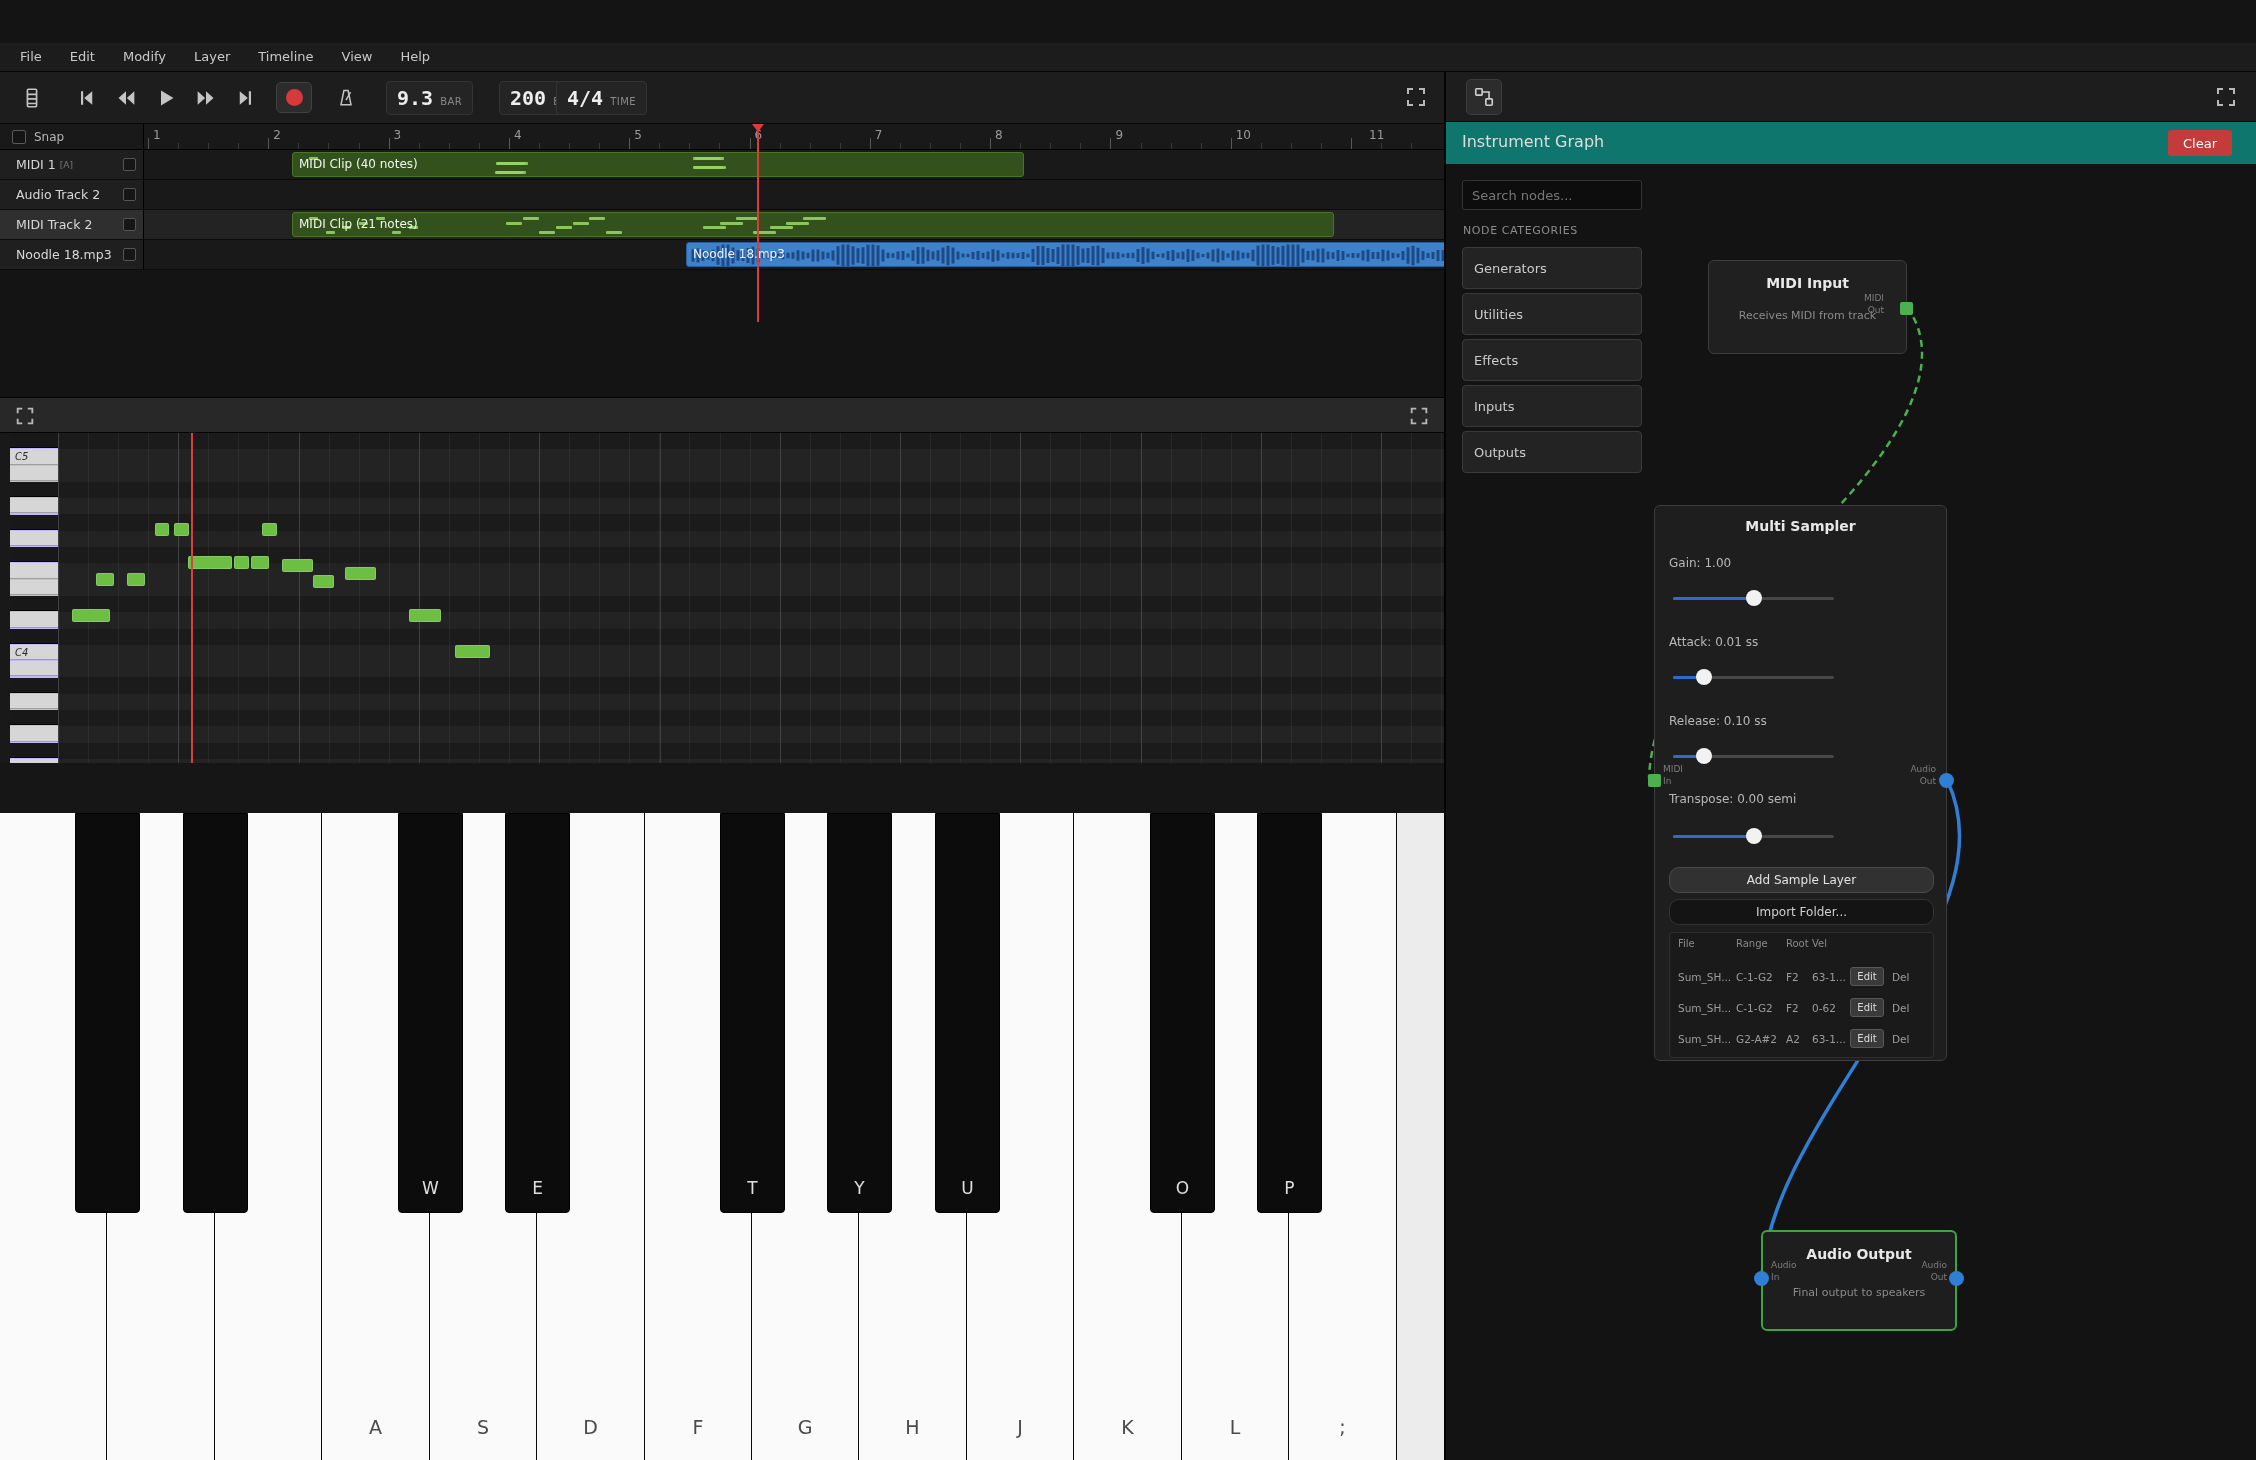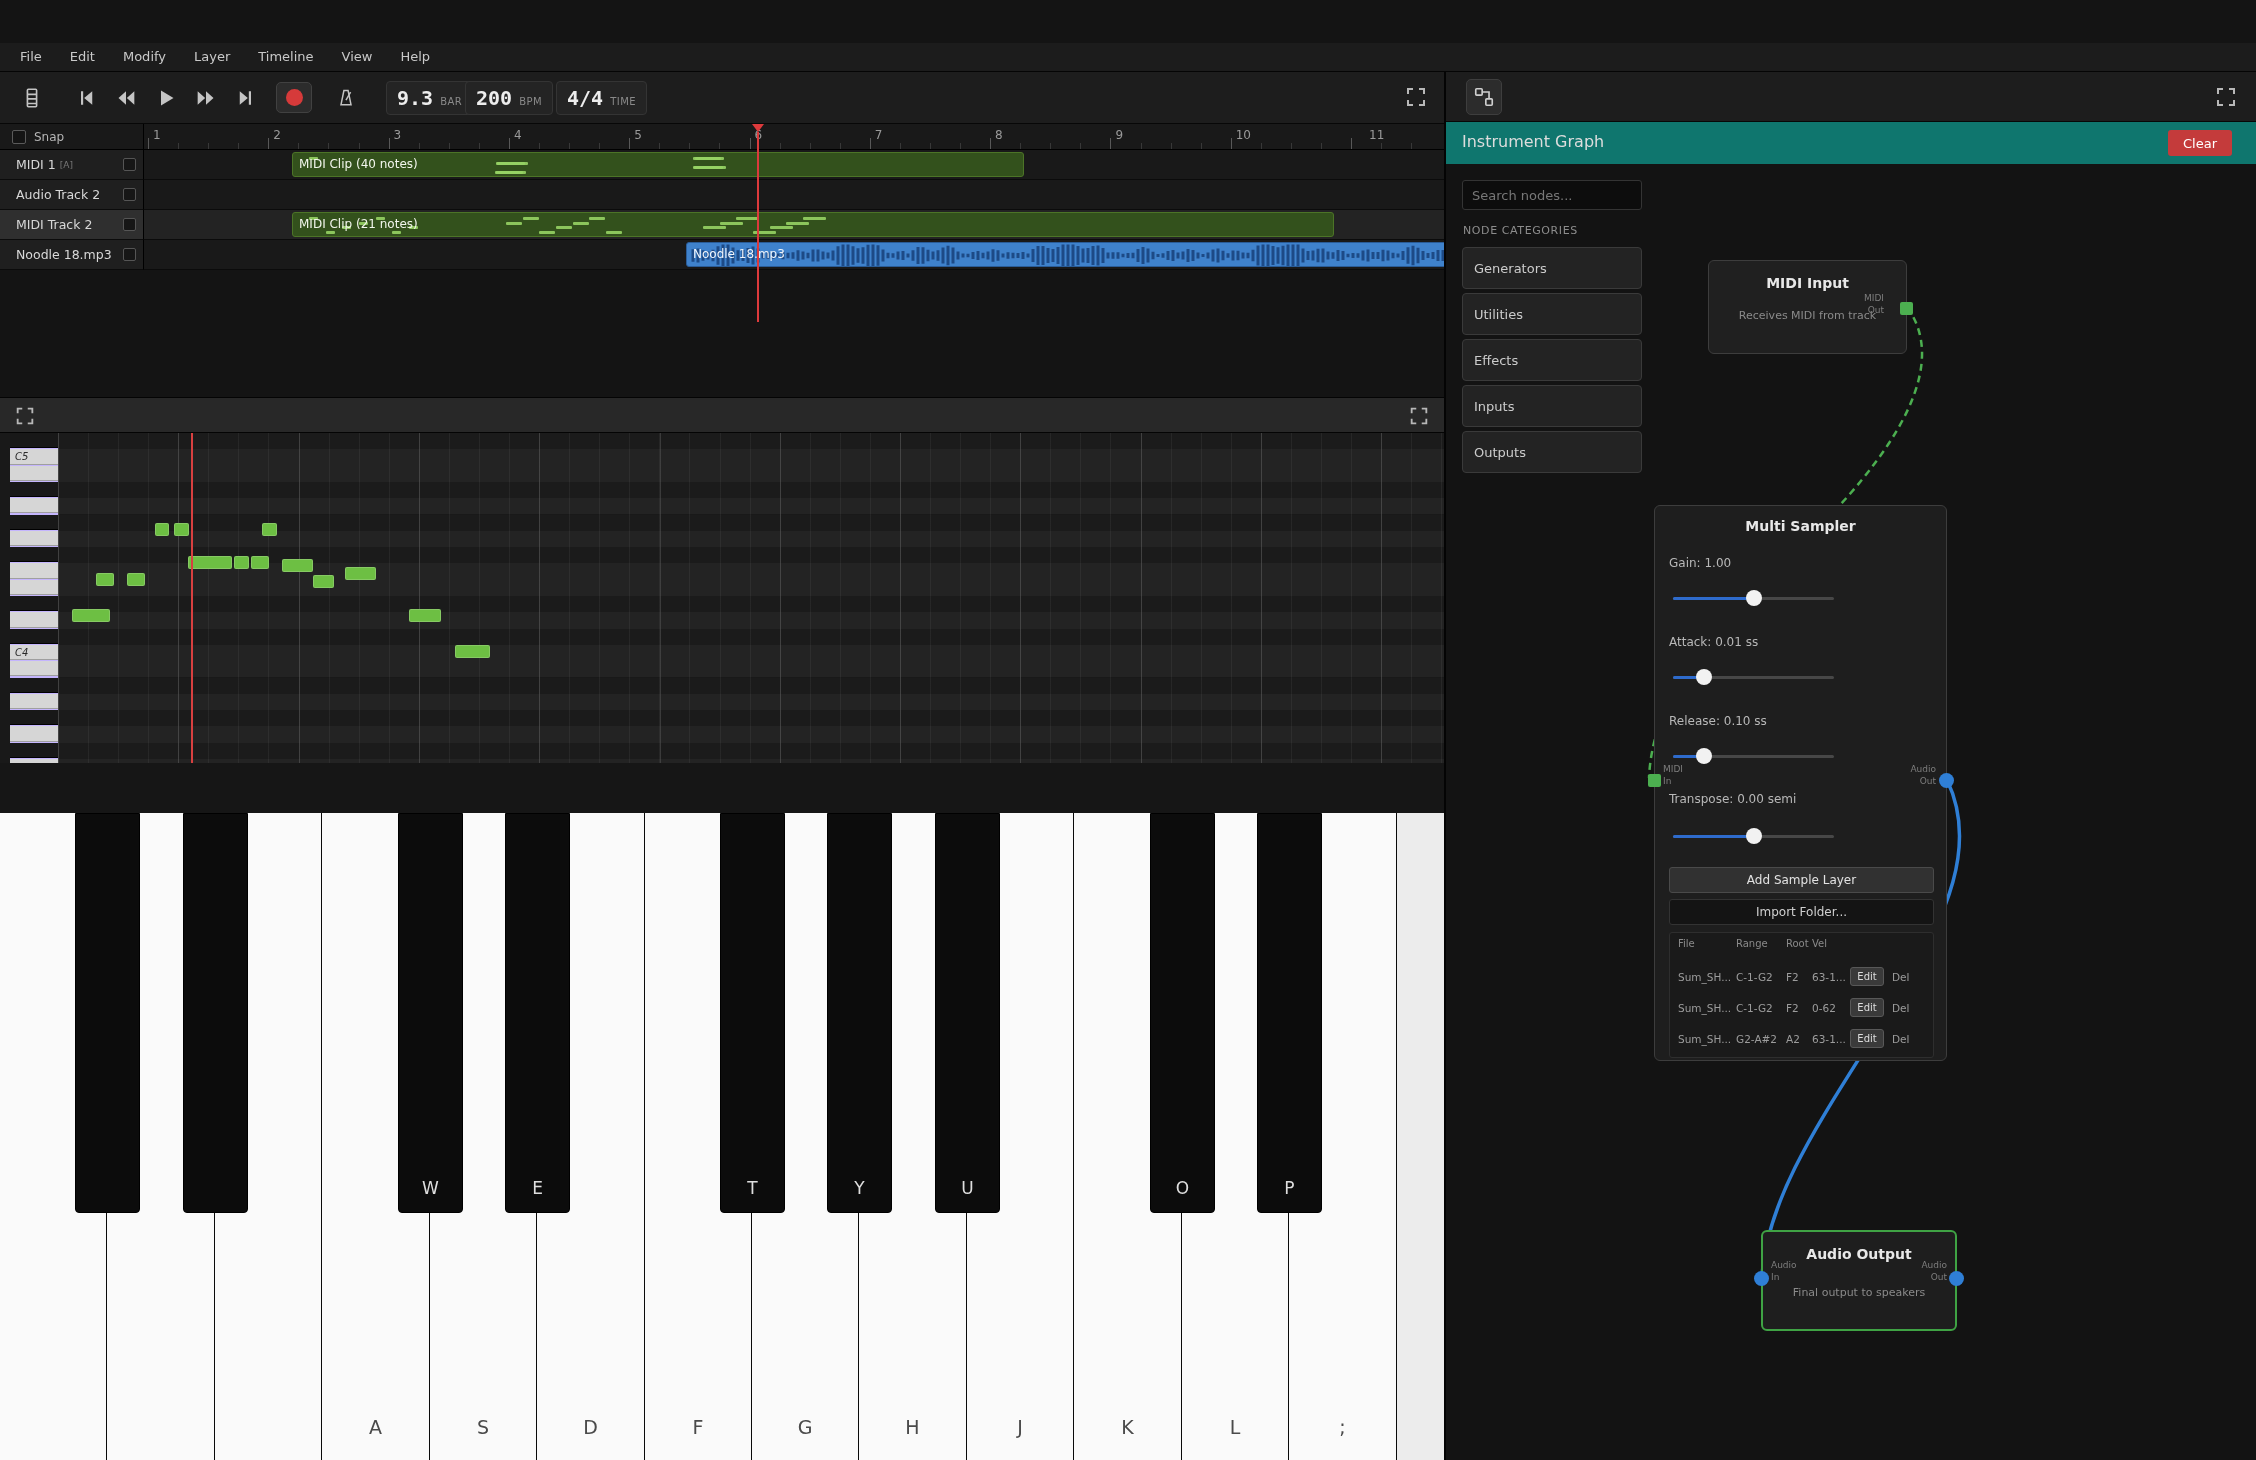--- a/index.html
+++ b/index.html
@@ -22,21 +22,21 @@
 
   
   #transport{position:absolute;left:0;top:0;width:1444px;height:52px;background:#1d1d1d;border-bottom:1px solid #070707;}
   .tbtn{position:absolute;top:13px;width:32px;height:26px;display:flex;align-items:center;justify-content:center;}
   #film-btn{left:16px;}
   #btn-skip-start{left:70px;}#btn-rewind{left:110px;}#btn-play{left:150px;}#btn-ffwd{left:190px;}#btn-skip-end{left:230px;}
   #btn-record{position:absolute;left:276px;top:10px;width:36px;height:31px;background:#2c2c2c;border:1px solid #414141;border-radius:5px;display:flex;align-items:center;justify-content:center;}
   .rec-dot{width:17px;height:17px;border-radius:50%;background:#d63a3a;}
   #btn-metro{left:330px;}
   .disp{position:absolute;top:9px;height:34px;background:#242424;border:1px solid #343434;border-radius:4px;display:flex;align-items:center;padding:0 10px;gap:7px;}
-  #disp-bar{left:386px;}#disp-bpm{left:465px;}#disp-time{left:556px;}
+  #disp-bar{left:386px;}#disp-bpm{left:499px;}#disp-time{left:556px;}
   .disp .val{font-family:"DejaVu Sans Mono",monospace;font-weight:bold;font-size:20px;color:#ededed;}
   .disp .unit{font-size:10px;color:#8a8a8a;letter-spacing:.5px;margin-top:6px;}
   #transport-expand{position:absolute;right:16px;top:13px;}
 
   
   #timeline{position:absolute;left:0;top:52px;width:1444px;height:273px;background:#141414;}
   #ruler{position:absolute;left:0;top:0;width:1444px;height:26px;background:#191919;border-bottom:1px solid #000;}
   #ruler-head{position:absolute;left:0;top:0;width:144px;height:26px;border-right:1px solid #000;display:flex;align-items:center;gap:8px;padding-left:12px;}
   #snap-box{width:14px;height:14px;border:1px solid #5a5a5a;background:#141414;border-radius:2px;}
   #snap-label{font-size:12px;color:#b5b5b5;}
@@ -116,21 +116,21 @@
   .pright{text-align:right;}
   .dot-midi{position:absolute;width:13px;height:13px;background:#4caf50;border-radius:2px;z-index:3;}
   .dot-audio{position:absolute;width:15px;height:15px;background:#2f7fd6;border-radius:50%;z-index:3;}
 
   .param-label{position:absolute;left:14px;font-size:12px;color:#b8b8b8;}
   .slider{position:absolute;left:18px;width:161px;height:16px;}
   .sl-track{position:absolute;top:7px;left:0;right:0;height:3px;background:#474747;border-radius:2px;}
   .sl-fill{position:absolute;top:7px;left:0;height:3px;background:#2e6bcc;border-radius:2px;}
   .sl-knob{position:absolute;top:0;width:16px;height:16px;background:#f2f2f2;border-radius:50%;}
 
-  .ms-btn{position:absolute;left:14px;width:265px;height:26px;border-radius:3px;font-size:12px;color:#e2e2e2;display:flex;align-items:center;justify-content:center;}
+  .ms-btn{position:absolute;left:14px;width:265px;height:26px;border-radius:10px;font-size:12px;color:#e2e2e2;display:flex;align-items:center;justify-content:center;}
   #ms-add{top:361px;background:#313131;border:1px solid #4a4a4a;}
   #ms-import{top:393px;background:#141414;border:1px solid #333;color:#cfcfcf;}
   #ms-table{position:absolute;left:14px;top:426px;width:265px;height:126px;background:#1a1a1a;border:1px solid #2e2e2e;border-radius:3px;}
   #ms-thead span{position:absolute;top:5px;font-size:10px;color:#8a8a8a;}
   .srow{position:absolute;left:0;right:0;height:29px;}
   .srow .cell{position:absolute;top:8px;font-size:10.5px;color:#9c9c9c;white-space:nowrap;}
   .edit-btn{position:absolute;top:4px;width:34px;height:19px;background:#3a3a3a;border:1px solid #585858;border-radius:3px;color:#ddd;text-align:center;line-height:18px;font-size:10px;}
   .del-btn{position:absolute;top:8px;font-size:10.5px;color:#9c9c9c;}
 </style>
 </head>

